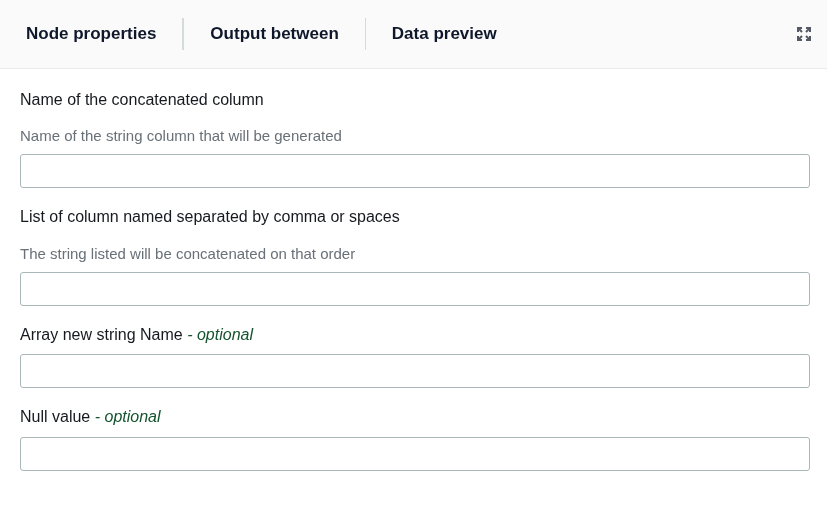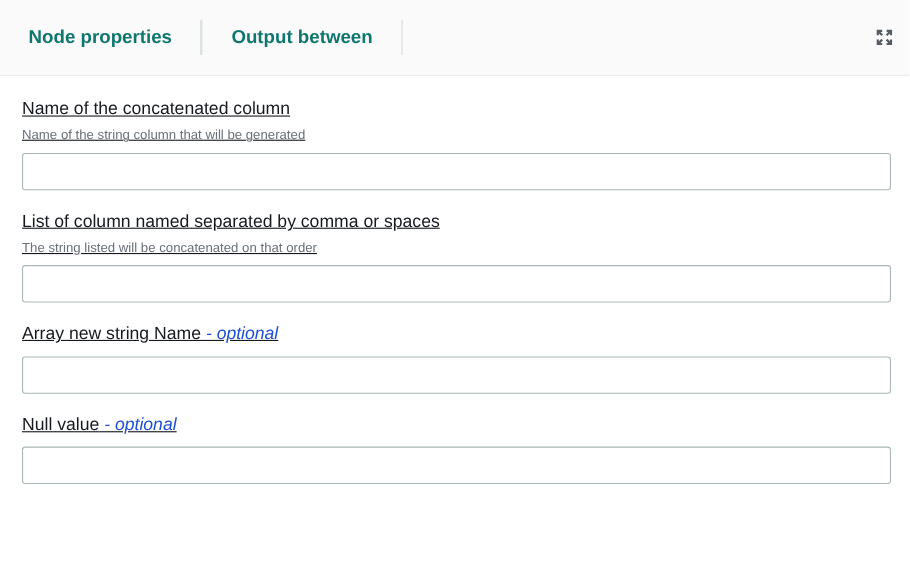--- a/index.html
+++ b/index.html
@@ -22,21 +22,21 @@
     display: flex;
     align-items: stretch;
     height: 100%;
   }
   .tab {
     display: flex;
     align-items: center;
     padding: 0 26px;
     font-size: 17px;
     font-weight: 600;
-    color: #0f766e;
+    color: #0f172a;
     cursor: pointer;
     position: relative;
   }
   .tab.active {
     color: #d45b07;
   }
   .tab.active::after {
     content: "";
     position: absolute;
     left: 12px;
@@ -55,38 +55,37 @@
     height: 22px;
     display: flex;
     align-items: center;
     justify-content: center;
     cursor: pointer;
     color: #545b64;
   }
   .expand-btn svg { display: block; }
   .form-area {
     padding: 20px 20px 20px 20px;
-    text-decoration: underline;
   }
   .form-group {
     margin-bottom: 18px;
   }
   .field-label {
     font-size: 16px;
     color: #16191f;
     line-height: 1.4;
   }
   .optional-suffix {
     font-style: italic;
-    color: #1d4ed8;
+    color: #14532d;
   }
   .field-help {
-    font-size: 12px;
+    font-size: 15px;
     color: #687078;
-    margin-top: 3px;
+    margin-top: 14px;
     line-height: 1.4;
   }
   .text-input {
     width: 790px;
     height: 34px;
     border: 1px solid #aab7b8;
     border-radius: 3px;
     margin-top: 8px;
     font-size: 14px;
     padding: 4px 8px;
@@ -101,20 +100,23 @@
   <div class="tabs">
     <div class="tab">
       <span>Node properties</span>
     </div>
     <div class="tab-divider"></div>
     <div class="tab-divider"></div>
     <div class="tab">
       <span>Output between</span>
     </div>
     <div class="tab-divider"></div>
+    <div class="tab">
+      <span>Data preview</span>
+    </div>
   </div>
   <div class="expand-btn">
     <span>
       <svg width="16" height="16" viewBox="0 0 16 16" fill="none" stroke="currentColor" stroke-width="2">
         <path d="M2 6 L2 2 L6 2"></path>
         <path d="M10 2 L14 2 L14 6"></path>
         <path d="M14 10 L14 14 L10 14"></path>
         <path d="M6 14 L2 14 L2 10"></path>
         <line x1="2" y1="2" x2="6" y2="6"></line>
         <line x1="14" y1="2" x2="10" y2="6"></line>

